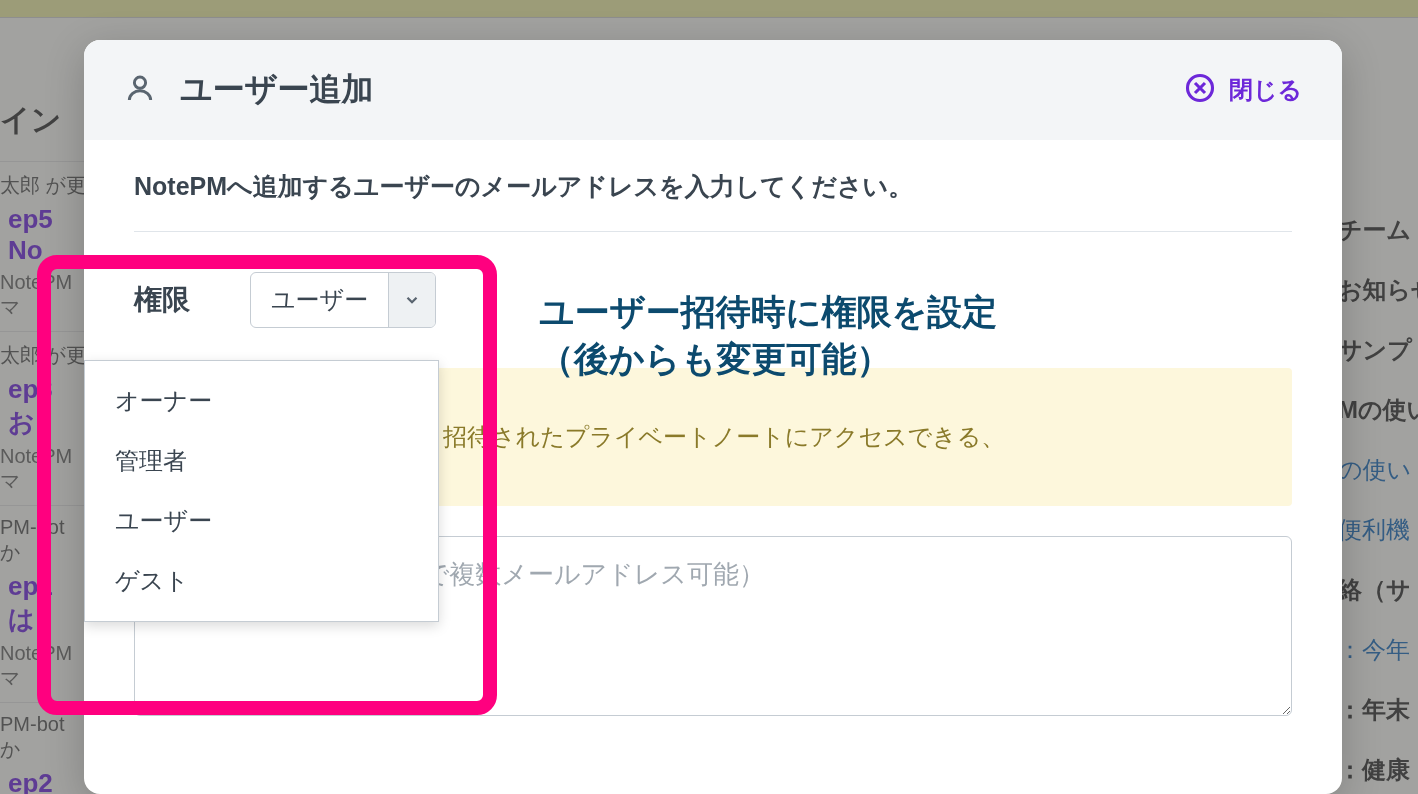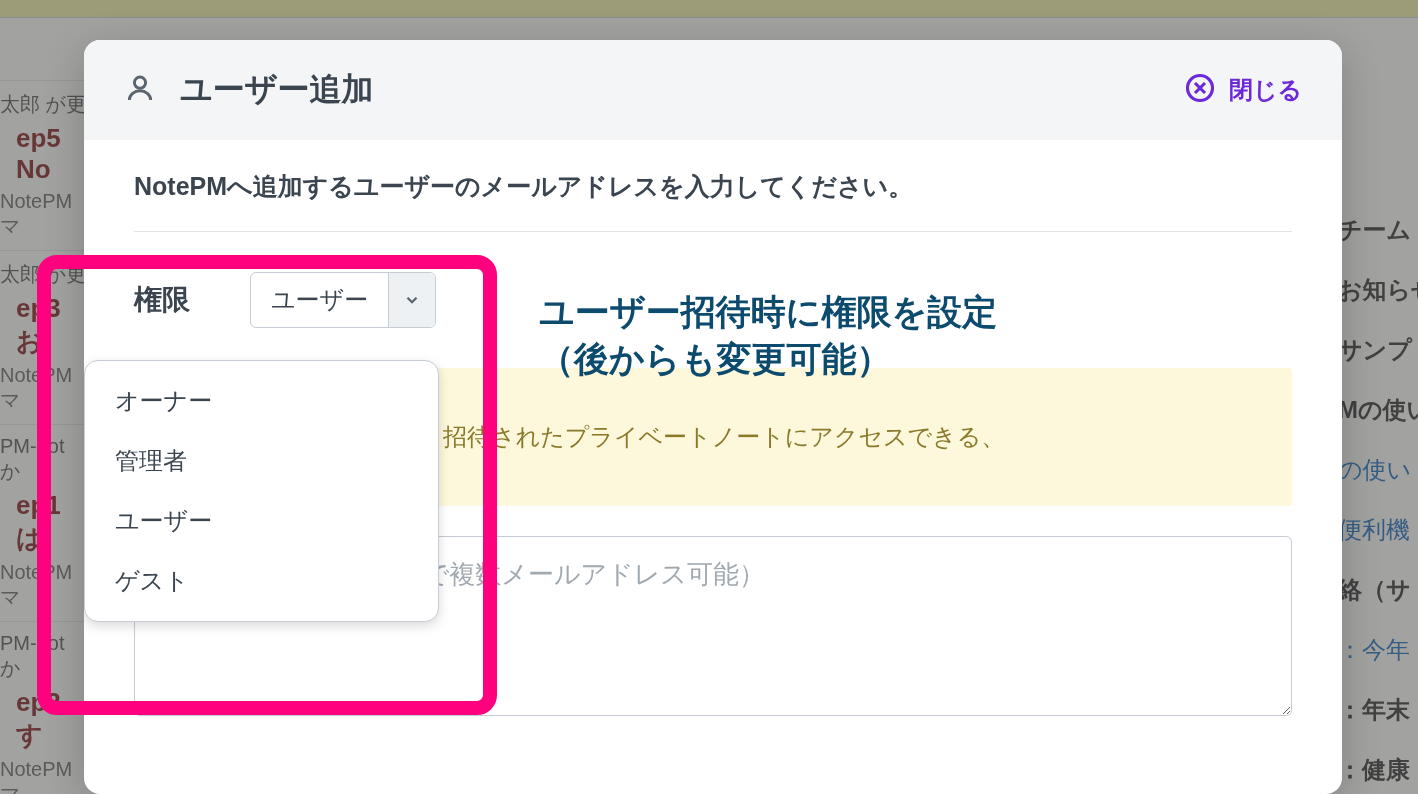--- a/index.html
+++ b/index.html
@@ -58,22 +58,22 @@
     }
     
     .bg-item .meta {
       font-size: 20px;
       color: #555;
     }
     
     .bg-item .title {
       font-size: 26px;
       font-weight: bold;
-      color: #7f1d1d;
-      padding: 5px 16px;
+      color: #6d28d9;
+      padding: 5px 8px;
     }
     
     .bg-item .sub {
       font-size: 20px;
       color: #666;
     }
     
     .bg-right {
       position: absolute;
       right: 0;
@@ -218,21 +218,21 @@
     }
     
     
     .dropdown {
       position: absolute;
       left: 0px;
       top: 220px;
       width: 355px;
       background: #fff;
       border: 1px solid #c5ccd3;
-      border-radius: 14px;
+      border-radius: 0;
       box-shadow: 0 4px 12px rgba(0,0,0,0.15);
       z-index: 20;
       padding: 10px 0;
     }
     
     .dropdown-item {
       padding: 14px 30px;
       font-size: 24px;
       color: #3a4550;
       cursor: pointer;
@@ -291,20 +291,21 @@
       pointer-events: none;
     }
   </style>
 </head>
 <body>
 
 <div class="bg-content">
   <div class="bg-topbar"></div>
 
   <div class="bg-left">
+    <div class="heading">イン</div>
     <div id="bg-left-items">
         <div class="bg-item">
     <div class="meta">太郎 が更</div>
     <div class="title">ep5 No</div>
     <div class="sub">NotePMマ</div>
   </div>
         <div class="bg-item">
     <div class="meta">太郎 が更</div>
     <div class="title">ep3 お</div>
     <div class="sub">NotePMマ</div>

